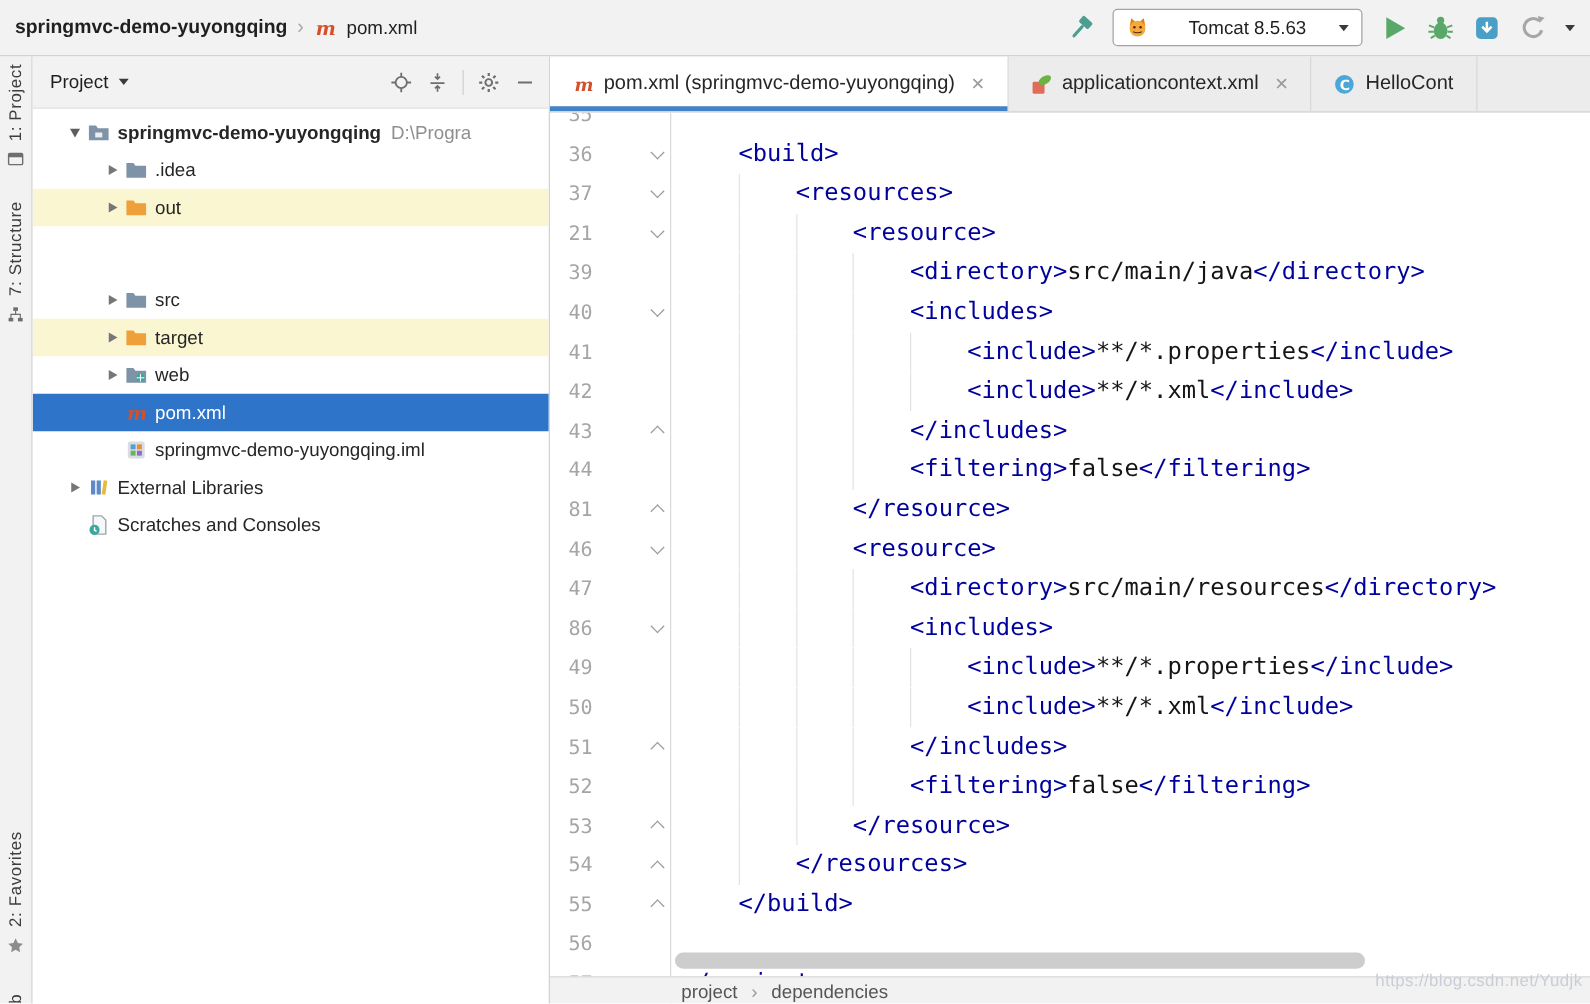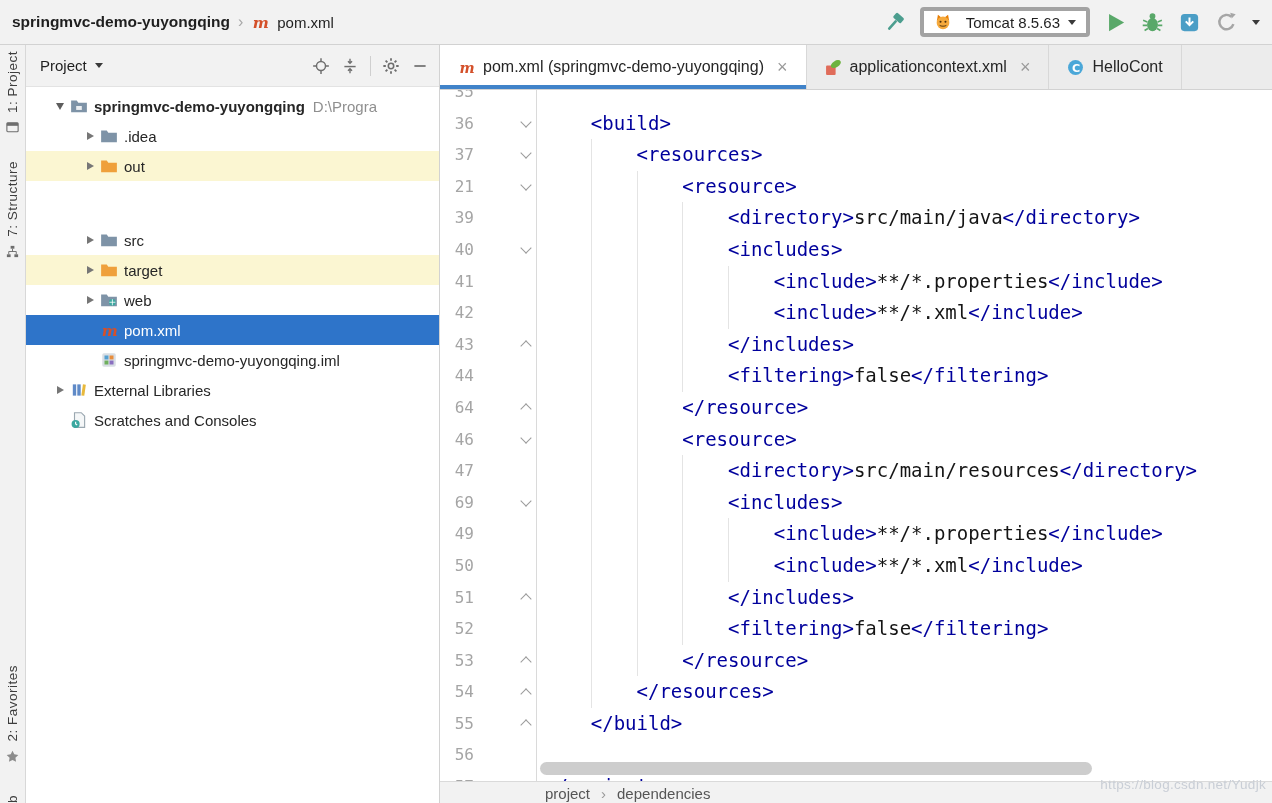--- a/index.html
+++ b/index.html
@@ -8,21 +8,21 @@
 
 
 .titlebar{position:absolute;left:0;top:0;right:0;height:45px;background:#F2F2F2;border-bottom:1px solid #D2D2D2;display:flex;align-items:center;padding:0 12px;z-index:9}
 .crumbs{display:flex;align-items:center;gap:8px;font-size:15px;color:#1f1f1f}
 .crumb{cursor:pointer}
 .crumb.bold{font-weight:bold;font-size:15.5px}
 .crumb-sep{color:#A8A8A8;font-size:16px}
 .tb-right{margin-left:auto;display:flex;align-items:center;gap:14px}
 .tbtn{width:23px;height:23px;display:inline-flex;cursor:pointer}
 .tbtn svg,.pibtn svg,.ic svg{width:100%;height:100%}
-.combo{display:flex;align-items:center;gap:8px;height:30px;padding:0 10px;background:#fff;border:4px solid #a3a3a3;border-radius:4px;cursor:pointer}
+.combo{display:flex;align-items:center;gap:26px;height:30px;padding:0 10px;background:#fff;border:1px solid #a3a3a3;border-radius:4px;cursor:pointer}
 .combo-label{font-size:15px;color:#1f1f1f;white-space:nowrap}
 .caret-down{width:0;height:0;border-left:4.5px solid transparent;border-right:4.5px solid transparent;border-top:5.5px solid #3a3a3a;display:inline-block}
 .ic{display:inline-flex;width:18px;height:18px;flex:none;margin-right:6px}
 .crumbs .ic{margin-right:0}
 
 
 .stripe{position:absolute;left:0;top:45px;bottom:0;width:26px;background:#F2F2F2;border-right:1px solid #D8D8D8;display:flex;flex-direction:column;align-items:center;padding-top:6px;z-index:8;overflow:hidden}
 .vtext{writing-mode:vertical-rl;transform:rotate(180deg);font-size:13.5px;color:#3d3d3d;letter-spacing:.5px;white-space:nowrap}
 .sbtn{display:flex;flex-direction:column;align-items:center;gap:7px;cursor:pointer;margin-bottom:26px}
 .sbtn .ic{width:15px;height:15px;margin:0}
@@ -407,40 +407,40 @@
               <span class="fm end"></span>
             </div>
             <div class="gcode"><i class="guide" style="left: calc(4ch + 8px);"></i><i class="guide" style="left: calc(8ch + 8px);"></i><i class="guide" style="left: calc(12ch + 8px);"></i><span class="plain">                </span><span class="tag">&lt;/includes&gt;</span></div>
           </div>
           <div class="crow">
             <div class="gnum">44</div>
             <div class="gfold"></div>
             <div class="gcode"><i class="guide" style="left: calc(4ch + 8px);"></i><i class="guide" style="left: calc(8ch + 8px);"></i><i class="guide" style="left: calc(12ch + 8px);"></i><span class="plain">                </span><span class="tag">&lt;filtering&gt;</span><span class="plain">false</span><span class="tag">&lt;/filtering&gt;</span></div>
           </div>
           <div class="crow">
-            <div class="gnum">64</div>
+            <div class="gnum">81</div>
             <div class="gfold">
               <span class="fm end"></span>
             </div>
             <div class="gcode"><i class="guide" style="left: calc(4ch + 8px);"></i><i class="guide" style="left: calc(8ch + 8px);"></i><span class="plain">            </span><span class="tag">&lt;/resource&gt;</span></div>
           </div>
           <div class="crow">
             <div class="gnum">46</div>
             <div class="gfold">
               <span class="fm start"></span>
             </div>
             <div class="gcode"><i class="guide" style="left: calc(4ch + 8px);"></i><i class="guide" style="left: calc(8ch + 8px);"></i><span class="plain">            </span><span class="tag">&lt;resource&gt;</span></div>
           </div>
           <div class="crow">
             <div class="gnum">47</div>
             <div class="gfold"></div>
             <div class="gcode"><i class="guide" style="left: calc(4ch + 8px);"></i><i class="guide" style="left: calc(8ch + 8px);"></i><i class="guide" style="left: calc(12ch + 8px);"></i><span class="plain">                </span><span class="tag">&lt;directory&gt;</span><span class="plain">src/main/resources</span><span class="tag">&lt;/directory&gt;</span></div>
           </div>
           <div class="crow">
-            <div class="gnum">69</div>
+            <div class="gnum">86</div>
             <div class="gfold">
               <span class="fm start"></span>
             </div>
             <div class="gcode"><i class="guide" style="left: calc(4ch + 8px);"></i><i class="guide" style="left: calc(8ch + 8px);"></i><i class="guide" style="left: calc(12ch + 8px);"></i><span class="plain">                </span><span class="tag">&lt;includes&gt;</span></div>
           </div>
           <div class="crow">
             <div class="gnum">49</div>
             <div class="gfold"></div>
             <div class="gcode"><i class="guide" style="left: calc(4ch + 8px);"></i><i class="guide" style="left: calc(8ch + 8px);"></i><i class="guide" style="left: calc(12ch + 8px);"></i><i class="guide" style="left: calc(16ch + 8px);"></i><span class="plain">                    </span><span class="tag">&lt;include&gt;</span><span class="plain">**/*.properties</span><span class="tag">&lt;/include&gt;</span></div>
           </div>

